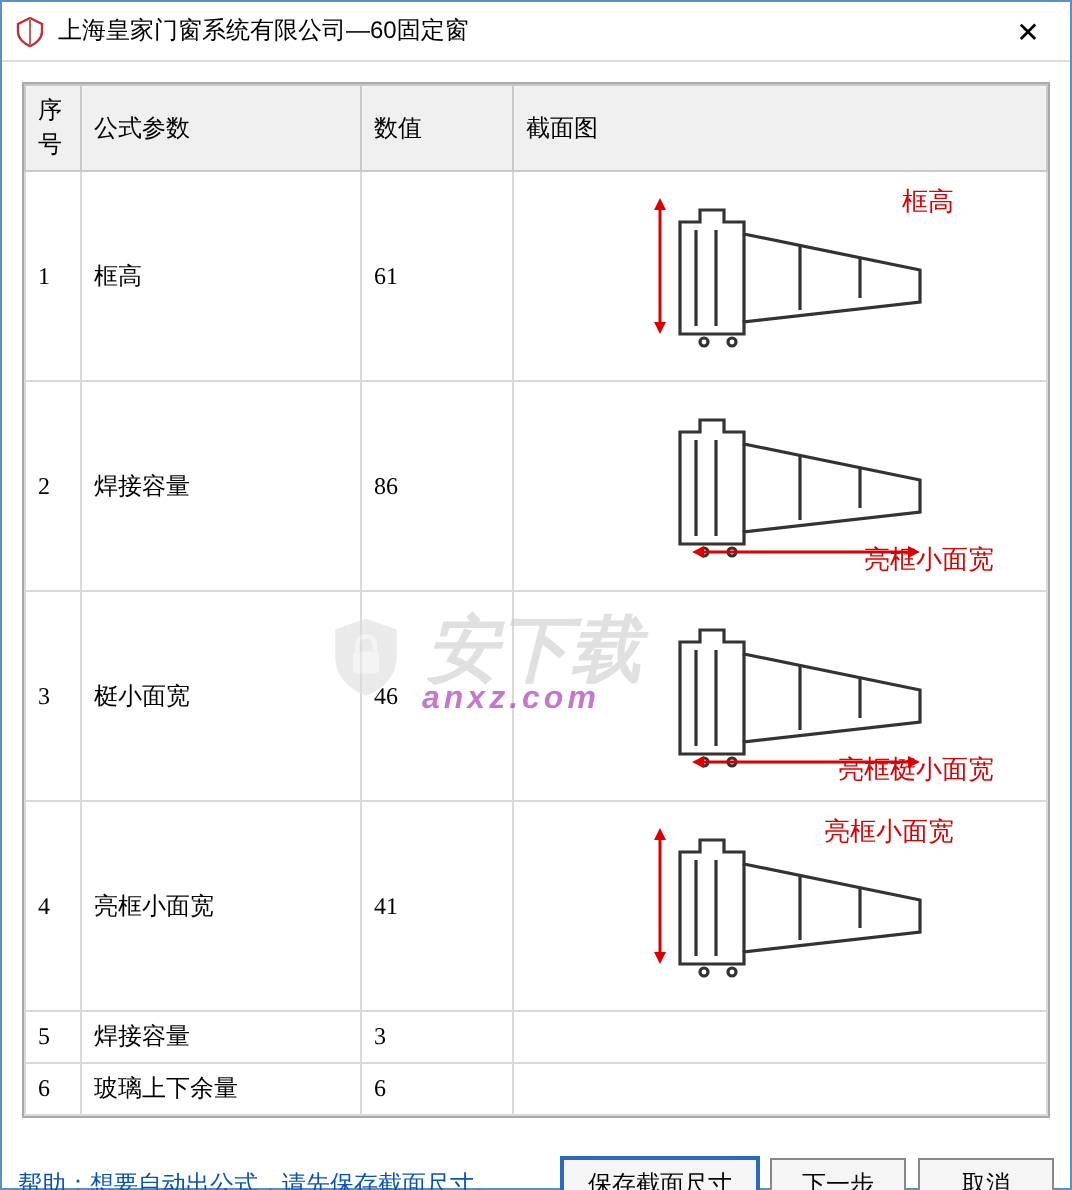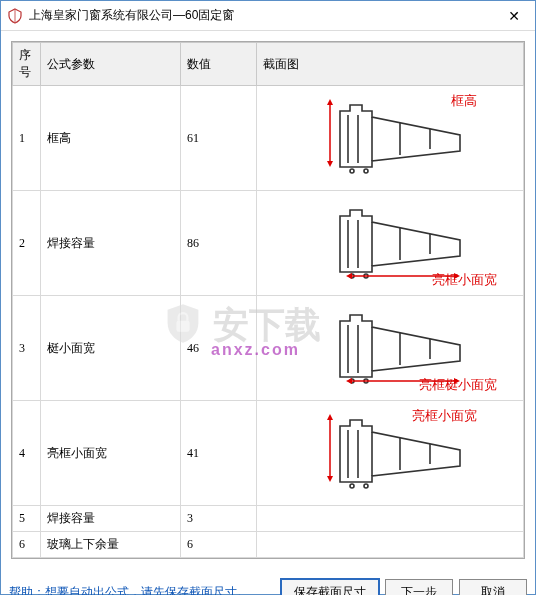--- a/index.html
+++ b/index.html
@@ -130,23 +130,24 @@
   }
   .watermark {
     position: absolute;
     top: 270px;
     left: 160px;
     color: #ccc;
     font-size: 36px;
     font-weight: bold;
     pointer-events: none;
     display: flex;
-    align-items: flex-start;
+    align-items: flex-end;
     gap: 8px;
     opacity: 0.6;
+    font-style: italic;
   }
   .watermark .wm-sub {
     position: absolute;
     top: 40px;
     left: 50px;
     font-size: 16px;
     color: #a21caf;
     letter-spacing: 2px;
   }
   .wm-icon { width:44px; height:44px; }

